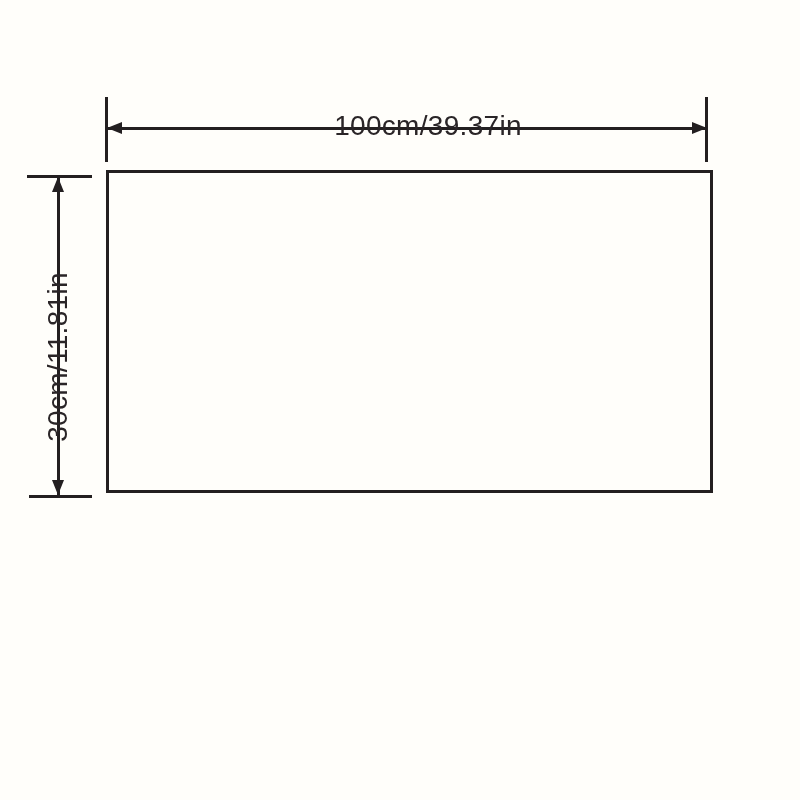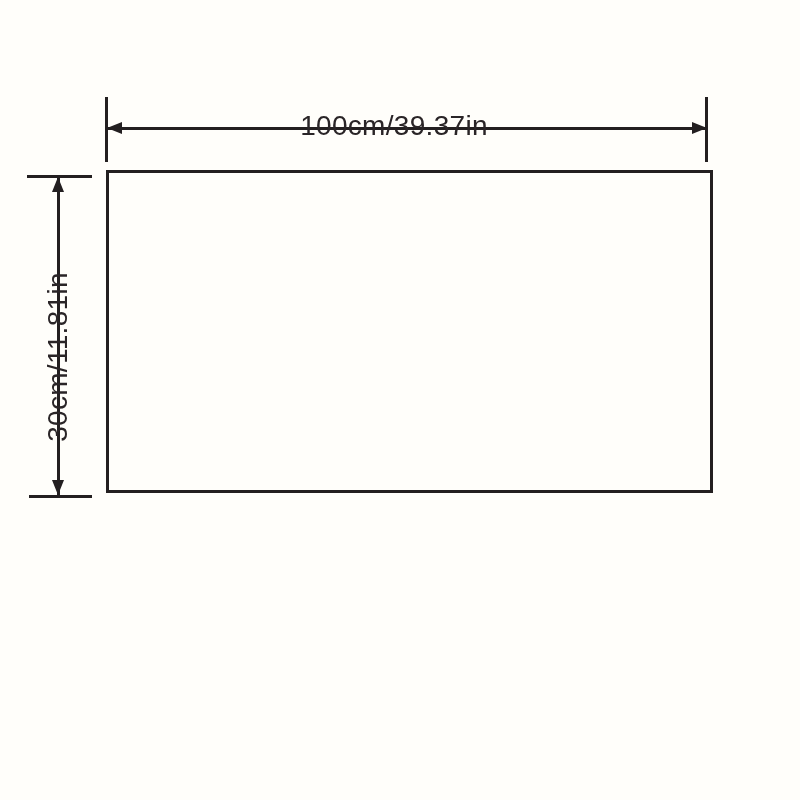--- a/index.html
+++ b/index.html
@@ -72,21 +72,21 @@
   
   .dim-label{
     position:absolute;
     color:var(--text,#2a2527);
     font-size:28px;
     line-height:1;
     white-space:nowrap;
     letter-spacing:0.3px;
   }
   .width-label{
-    left:394px;top:112px;
+    left:428px;top:112px;
     transform:translateX(-50%);
   }
   .height-label{
     left:58px;top:357px;
     transform:translate(-50%,-50%) rotate(-90deg);
   }
 </style>
 </head>
 <body>
 

